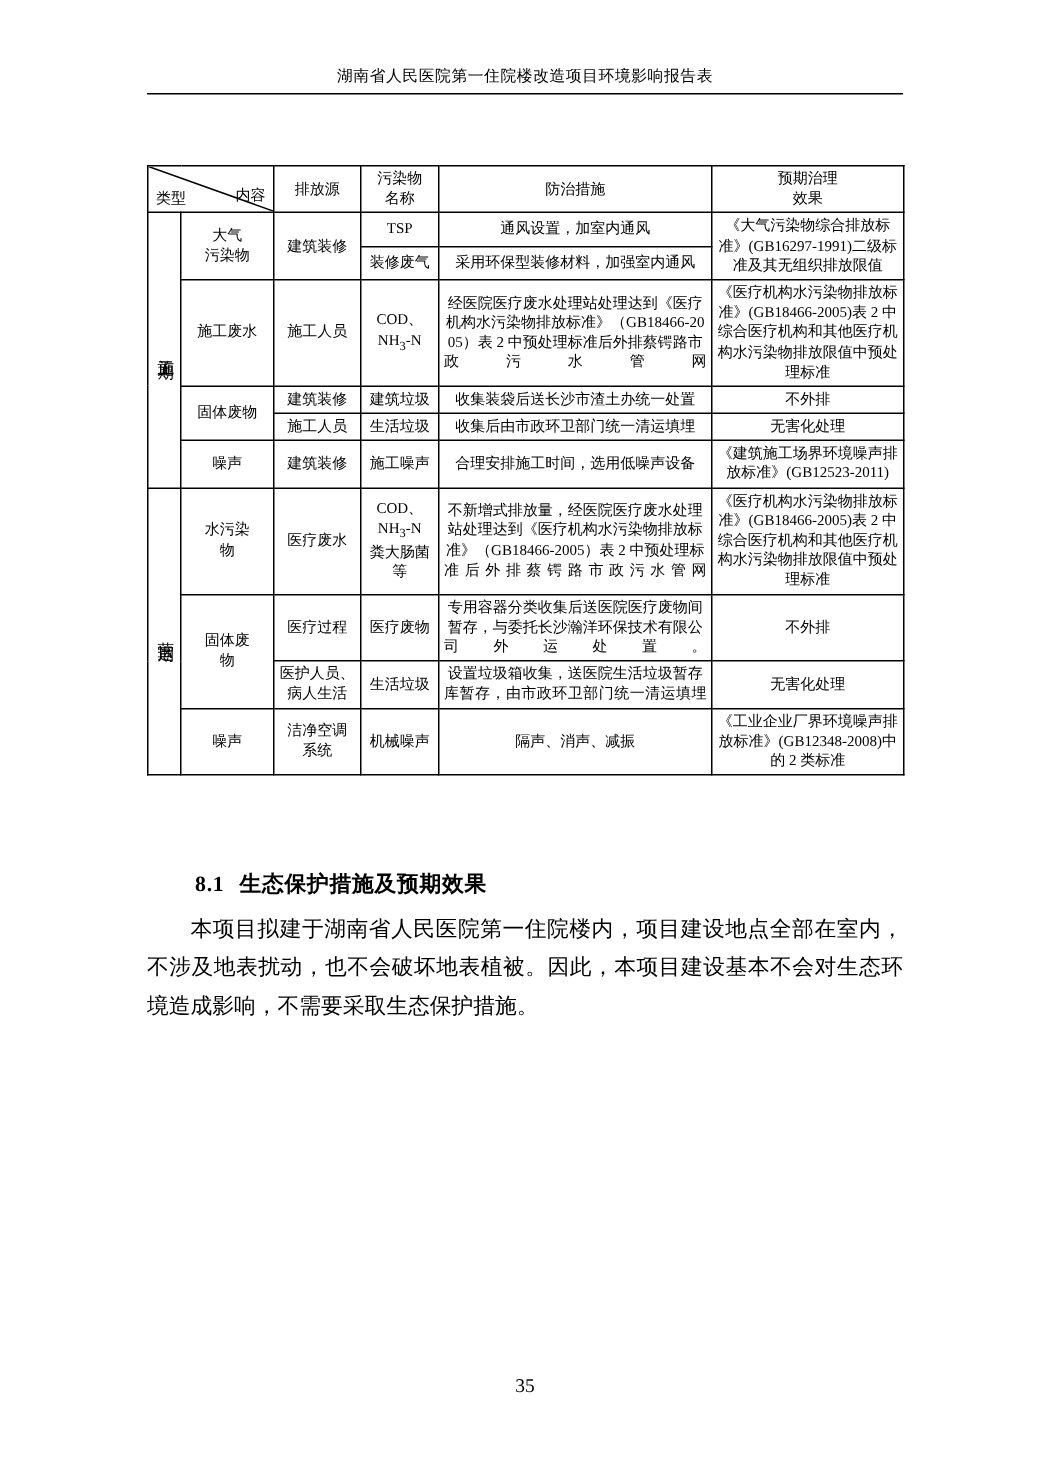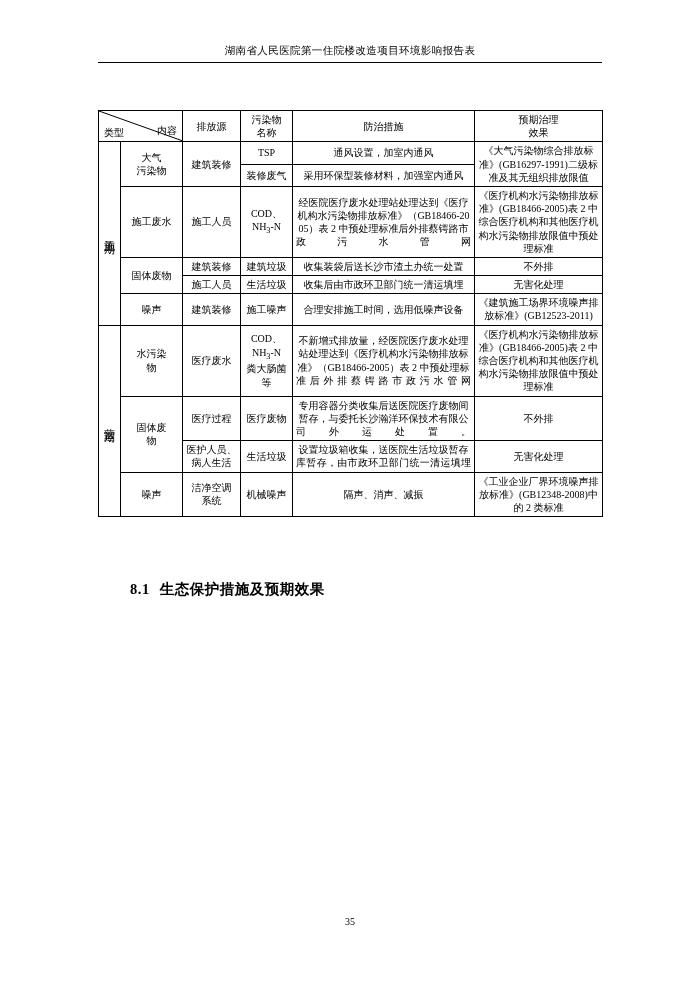--- a/index.html
+++ b/index.html
@@ -114,21 +114,21 @@
     text-justify: inter-ideograph;
     text-indent: 29px;
   }
   
   .page-number {
     position: absolute;
     top: 916px;
     left: 0;
     width: 700px;
     text-align: center;
-    font-size: 10px;
+    font-size: 13px;
   }
 </style>
 </head>
 <body>
 
 <div class="page">
 
   <div class="doc-header">湖南省人民医院第一住院楼改造项目环境影响报告表</div>
   <div class="doc-header-rule"></div>
 
@@ -228,16 +228,17 @@
         <td>隔声、消声、减振</td>
         <td>《工业企业厂界环境噪声排放标准》(GB12348-2008)中的 2 类标准</td>
       </tr>
     </tbody>
   </table>
 
   <div class="section-heading" id="heading81">
     <span class="sh-num">8.1</span><span class="sh-gap-narrow"></span><span>生态保护措施及预期效果</span>
   </div>
 
+  <div class="para">本项目拟建于湖南省人民医院第一住院楼内，项目建设地点全部在室内，不涉及地表扰动，也不会破坏地表植被。因此，本项目建设基本不会对生态环境造成影响，不需要采取生态保护措施。</div>
 
   <div class="page-number">35</div>
 
 </div>
 
 </body></html>

